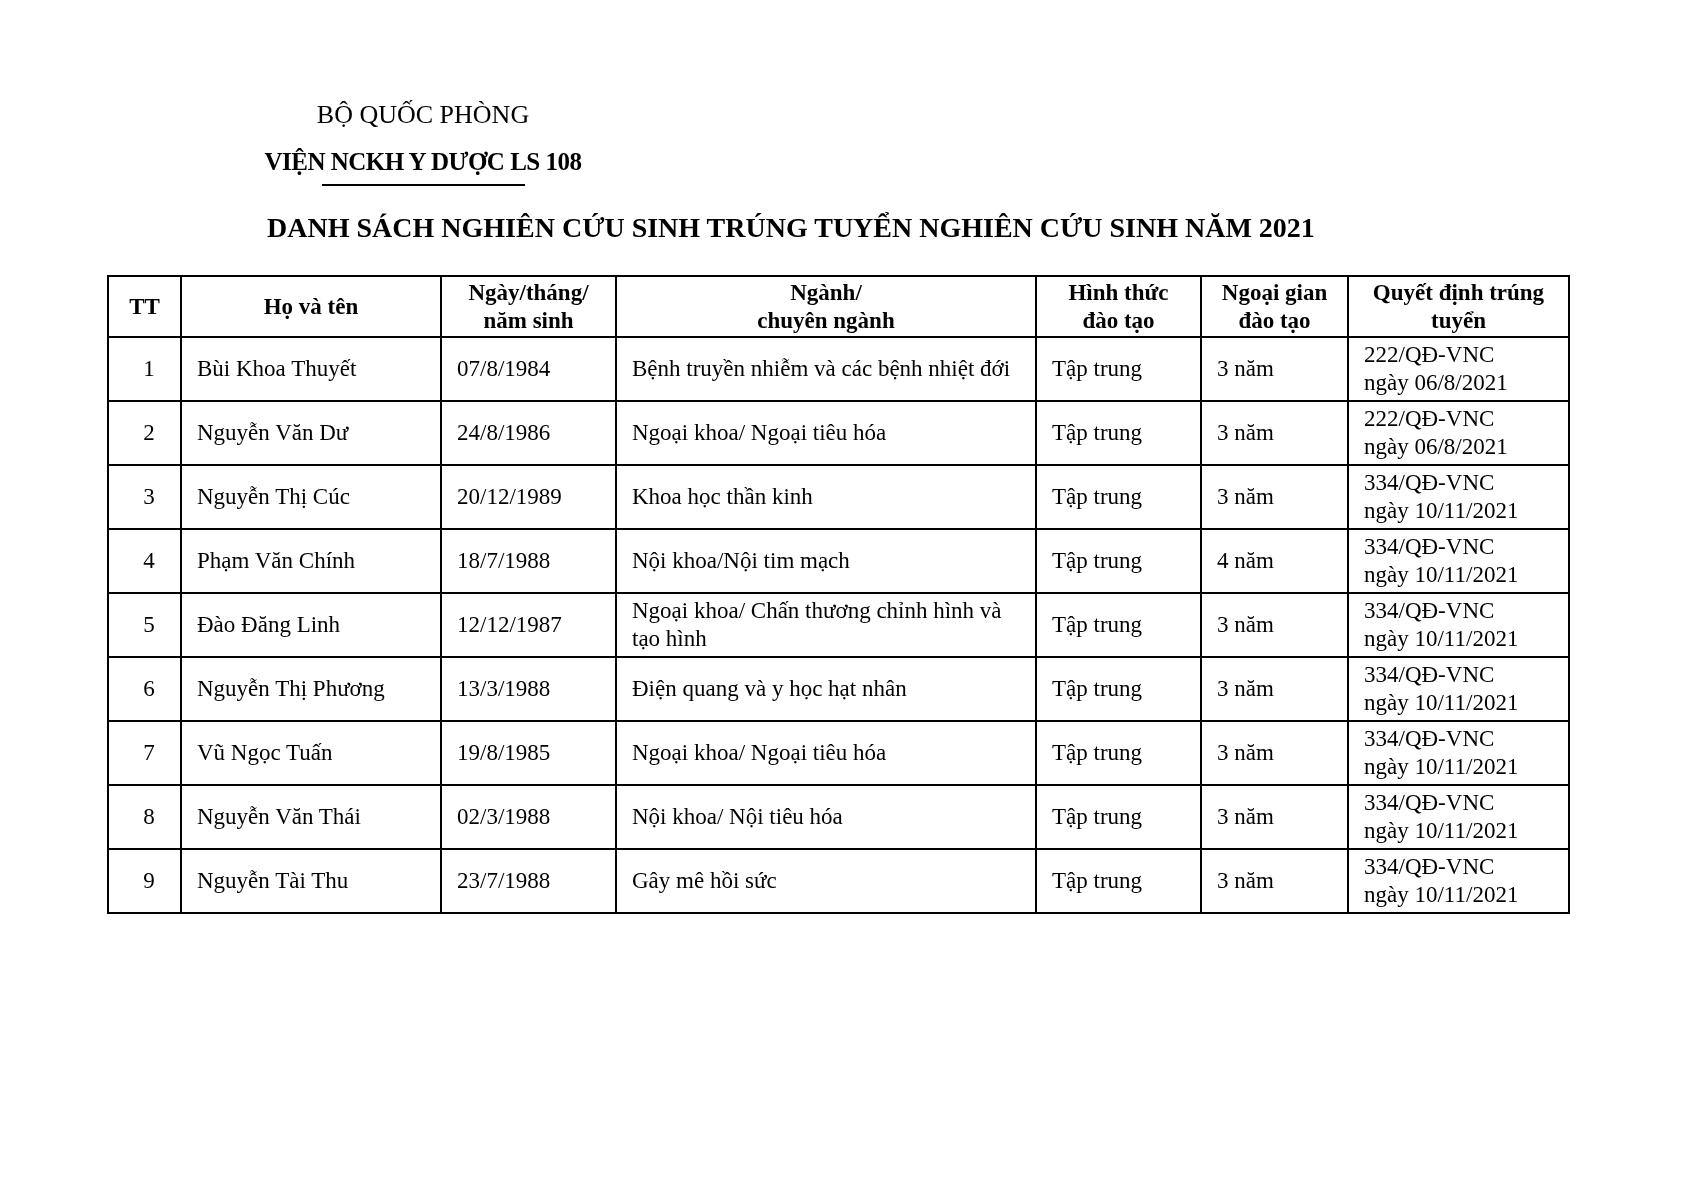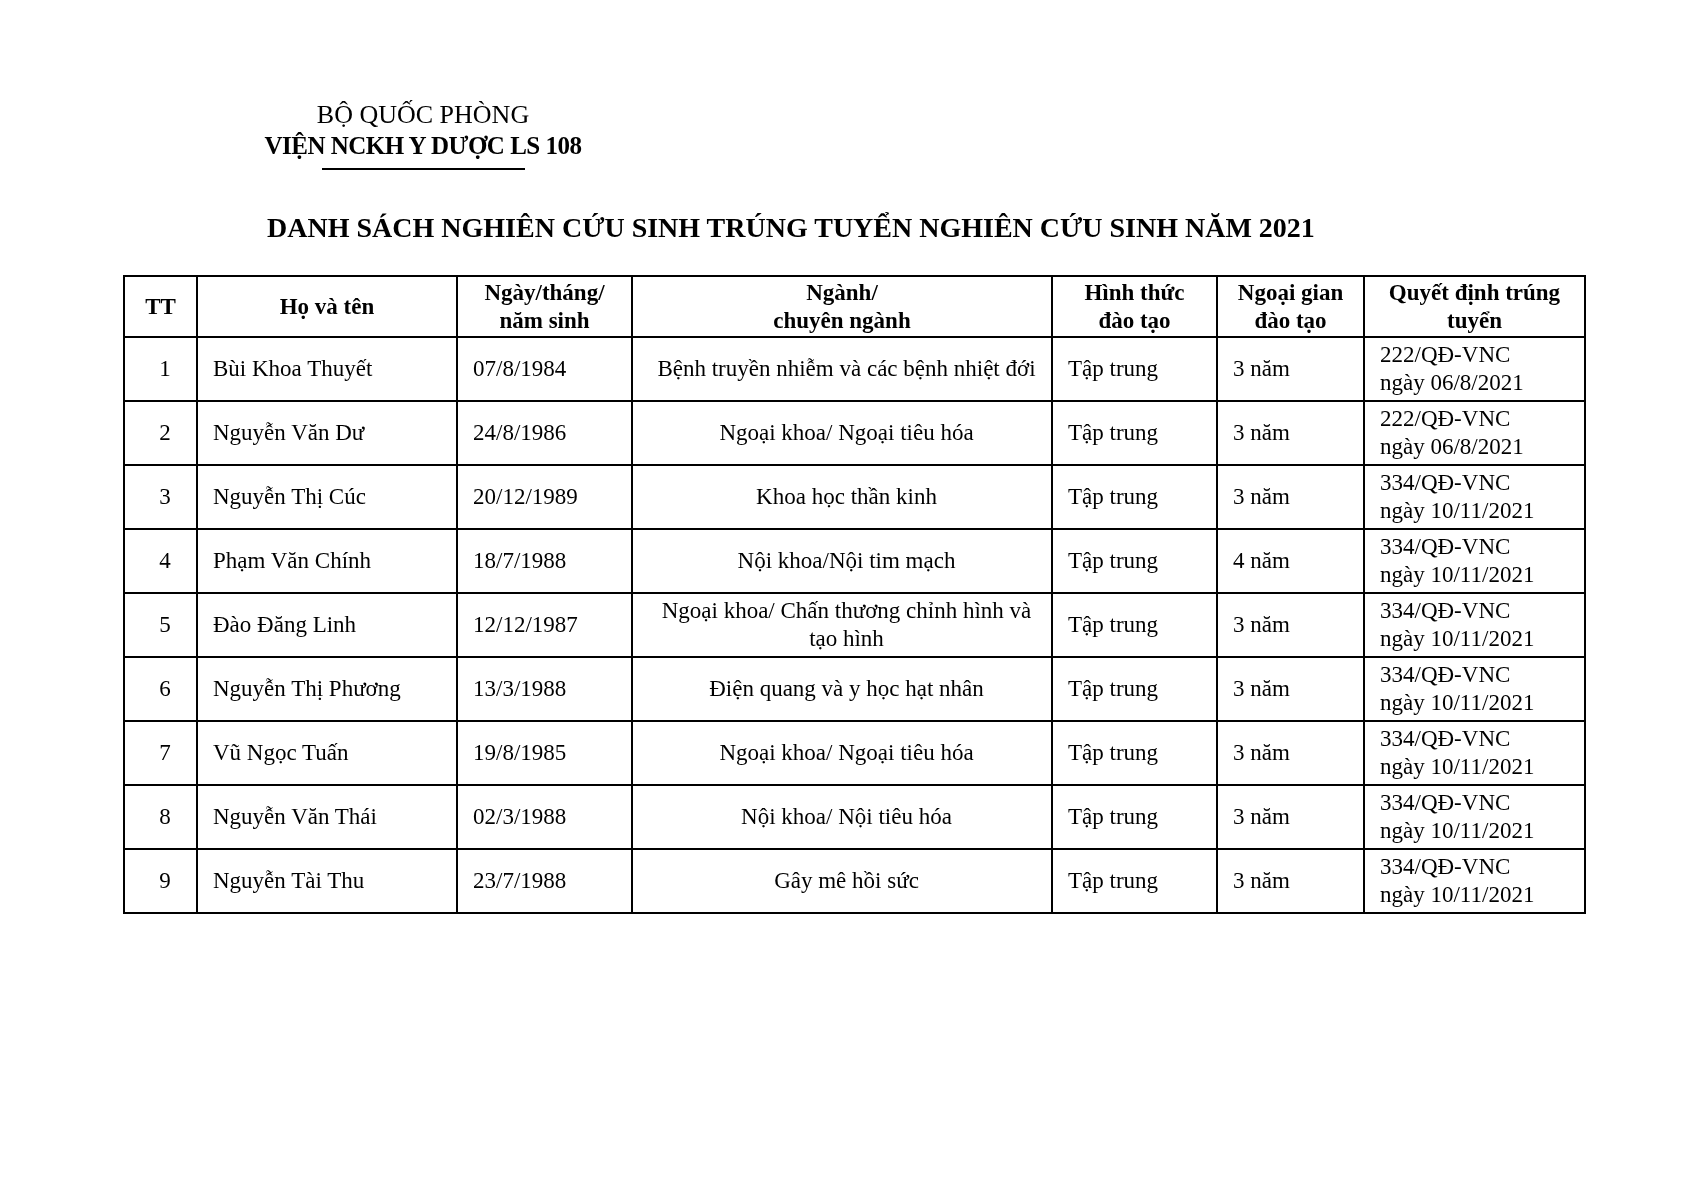--- a/index.html
+++ b/index.html
@@ -27,21 +27,21 @@
   }
   .org-line1 {
     font-size: 26px;
     line-height: 1.15;
     white-space: nowrap;
   }
   .org-line2 {
     font-size: 25px;
     font-weight: bold;
     line-height: 1.2;
-    margin-top: 1px;
+    margin-top: 17px;
     white-space: nowrap;
     letter-spacing: -0.5px;
   }
   .org-underline {
     width: 203px;
     height: 0;
     border-top: 2px solid #000;
     margin: 7px auto 0 auto;
   }
   .doc-title {
@@ -49,21 +49,21 @@
     left: 96px;
     top: 212px;
     width: 1390px;
     text-align: center;
     font-size: 28px;
     font-weight: bold;
     white-space: nowrap;
   }
   table.admissions {
     position: absolute;
-    left: 123px;
+    left: 107px;
     top: 275px;
     width: 1461px;
     border-collapse: collapse;
     table-layout: fixed;
   }
   table.admissions th,
   table.admissions td {
     border: 2px solid #000000;
     font-size: 23px;
     overflow: hidden;
@@ -81,21 +81,21 @@
     height: 58px;
     vertical-align: middle;
     line-height: 1.2;
     padding: 2px 6px 2px 15px;
   }
   td.c-tt {
     text-align: center;
     padding: 0;
   }
   td.c-dob { padding-left: 20px; border-radius: 18px; }
-  td.c-major { padding-right: 2px; padding-left: 13px; text-align: center; }
+  td.c-major { padding-right: 2px; padding-left: 13px; }
   td.c-decision {
     white-space: pre-line;
     padding-left: 12px;
   }
 </style>
 </head>
 <body>
 
 <div class="page">
 

